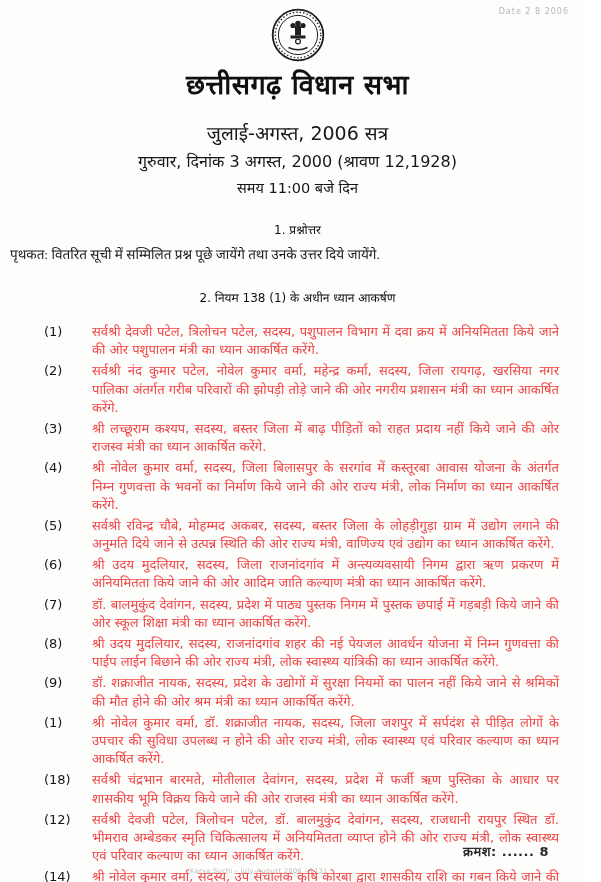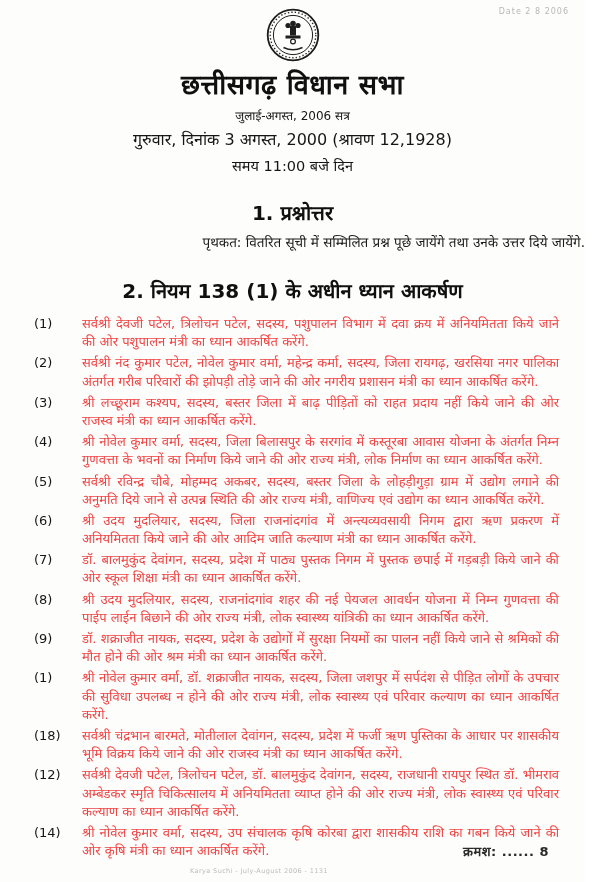--- a/index.html
+++ b/index.html
@@ -4,43 +4,44 @@
 <style>
   html,body{margin:0;padding:0;background:#ffffff;}
   .page{
     position:relative;
     width:585px;height:882px;
     background:#fdfdfc;
     color:#161616;
     font-family:"DejaVu Sans","Liberation Sans",sans-serif;
     overflow:hidden;
     box-sizing:border-box;
+    padding-left:10px;
   }
   .date-stamp{
     position:absolute;top:7px;right:16px;
     font-size:8px;color:#b8b8b8;letter-spacing:1px;
   }
   .header{text-align:center;padding-top:8px;}
   .seal{display:block;margin:0 auto;width:54px;height:54px;}
   .title{
     font-size:27px;font-weight:800;margin:3px 0 0;
     letter-spacing:.5px;color:#101010;
   }
-  .session-line{font-size:12px;margin-top:5px;}
+  .session-line{font-size:19px;margin-top:18px;}
   .doc-type{font-size:20px;font-weight:800;margin-top:2px;}
   .date-line{font-size:16px;margin-top:4px;}
   .time-line{font-size:14.5px;margin-top:5px;}
   .sec-heading{
-    text-align:center;font-size:20px;font-weight:700;color:#101010;
+    text-align:center;font-size:12px;font-weight:400;color:#101010;
   }
   .sec1-heading{margin-top:24px;}
   .sec1-note{
-    text-align:right;font-size:13.5px;margin-top:7px;color:#1a1a1a;
+    text-align:left;font-size:13.5px;margin-top:7px;color:#1a1a1a;font-family:Liberation Serif, serif;
   }
-  .sec2-heading{margin-top:26px;margin-bottom:11px;}
+  .sec2-heading{margin-top:26px;margin-bottom:17px;}
   .items{padding:0 26px 0 34px;}
   .item{display:flex;margin-bottom:3px;}
   .item-num{
     flex:0 0 30px;font-size:13px;line-height:1.4;
     margin-right:18px;white-space:nowrap;
   }
   .item-text{
     flex:1;font-size:13px;line-height:1.4;text-align:justify;
     color:#ef4444;
   }

